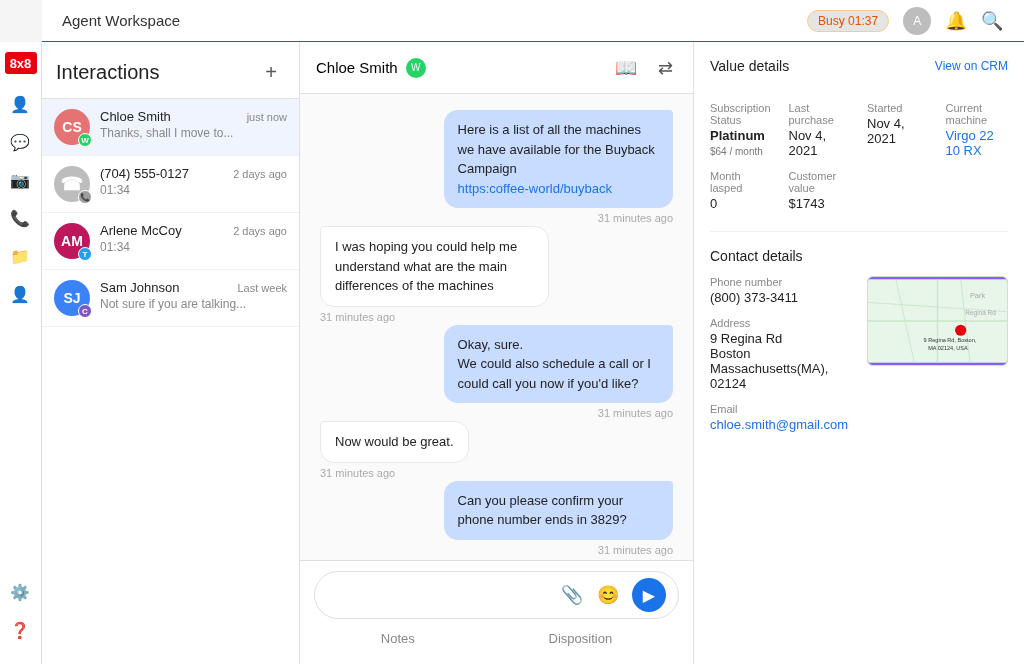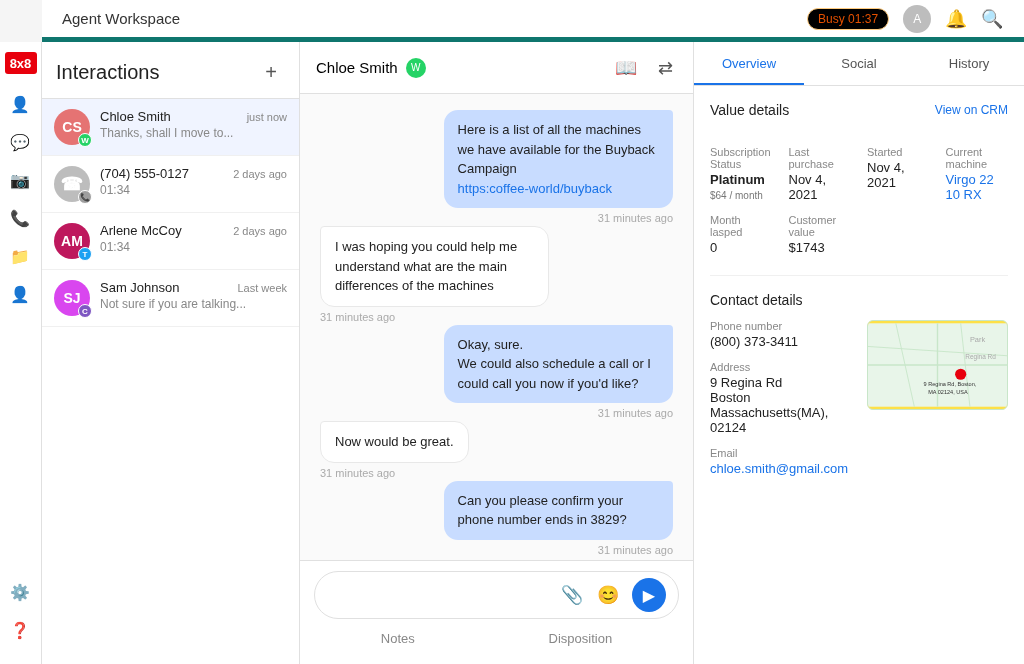--- a/index.html
+++ b/index.html
@@ -103,21 +103,21 @@
       align-items: center;
       justify-content: center;
       font-size: 14px;
       font-weight: bold;
       color: #fff;
       position: relative;
     }
     .avatar-cs { background: #e57373; }
     .avatar-phone { background: #bdbdbd; font-size: 12px; }
     .avatar-am { background: #be185d; }
-    .avatar-sj { background: #d946ef; }
+    .avatar-sj { background: #3b82f6; }
     .channel-badge {
       position: absolute;
       bottom: -2px;
       right: -2px;
       width: 14px;
       height: 14px;
       border-radius: 50%;
       border: 1.5px solid #fff;
       display: flex;
       align-items: center;
@@ -341,21 +341,21 @@
       border-top: 1px solid #f0f0f0;
       margin: 16px 0;
     }
     .contact-details-section { margin-top: 4px; }
     .contact-details-grid {
       display: grid;
       grid-template-columns: 1fr 1fr;
       gap: 12px 16px;
     }
     .map-placeholder {
-      background: #fde047;
+      background: #8b5cf6;
       border: 1px solid #c8e6c9;
       border-radius: 6px;
       height: 90px;
       display: flex;
       align-items: center;
       justify-content: center;
       position: relative;
       overflow: hidden;
     }
     .map-placeholder svg {
@@ -364,39 +364,39 @@
     }
 
     
     .top-bar {
       position: absolute;
       top: 0;
       left: 42px;
       right: 0;
       height: 42px;
       background: #fff;
-      border-bottom: 5px solid #0f766e;
+      border-bottom: 1px solid #0f766e;
       display: flex;
       align-items: center;
       padding: 0 20px;
       z-index: 5;
     }
     .top-bar-title {
       font-size: 15px;
       font-weight: 400;
       color: #333;
       flex: 1;
     }
     .top-bar-right {
       display: flex;
       align-items: center;
       gap: 14px;
     }
     .status-badge {
-      background: #000000;
+      background: #e5e5e5;
       color: #e65100;
       font-size: 12px;
       padding: 3px 10px;
       border-radius: 12px;
       border: 1px solid #ffcc80;
     }
     .top-icon {
       font-size: 18px;
       color: #555;
       cursor: pointer;
@@ -577,25 +577,20 @@
         <div class="chat-send-btn">▶</div>
       </div>
       <div class="chat-bottom-tabs">
         <span class="chat-bottom-tab">Notes</span>
         <span class="chat-bottom-tab">Disposition</span>
       </div>
     </div>
   </div>
 
   <div class="right-panel">
-    <div class="right-tabs">
-      <div class="right-tab active">Overview</div>
-      <div class="right-tab">Social</div>
-      <div class="right-tab">History</div>
-    </div>
 
     <div class="right-content">
 
       <div class="section-header">
         <span class="section-title" style="margin-bottom:0;">Value details</span>
         <a class="view-crm-link" href="#">View on CRM</a>
       </div>
 
       <div class="details-grid">
         <div class="detail-item">

